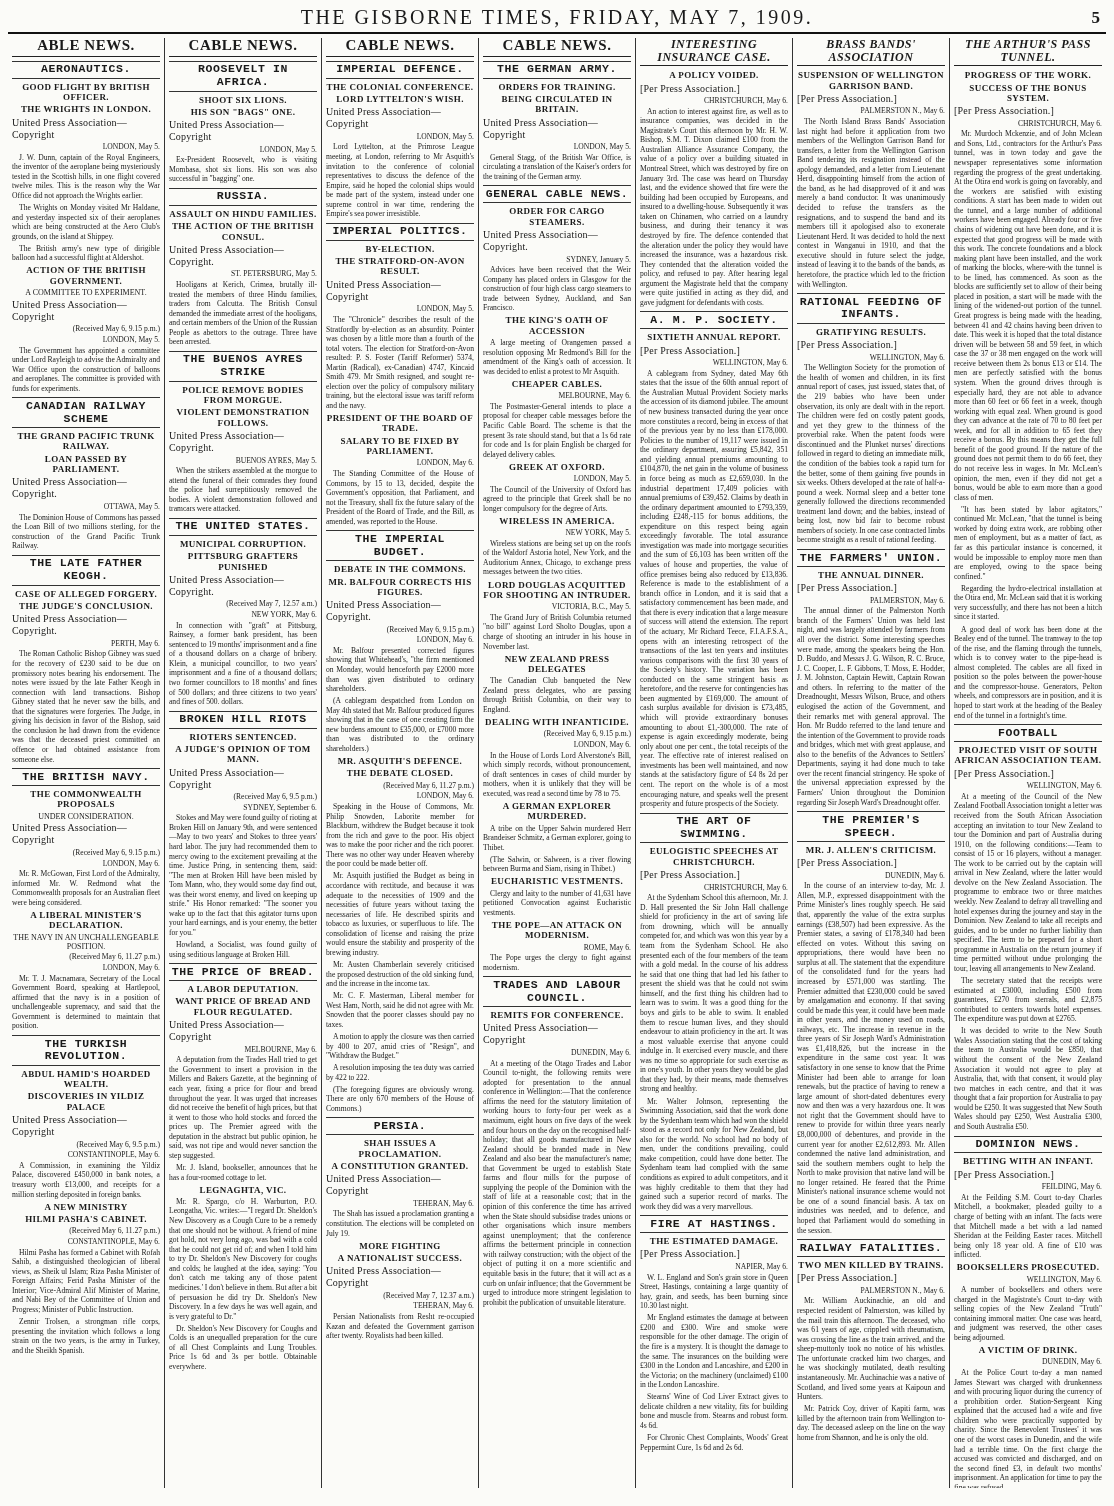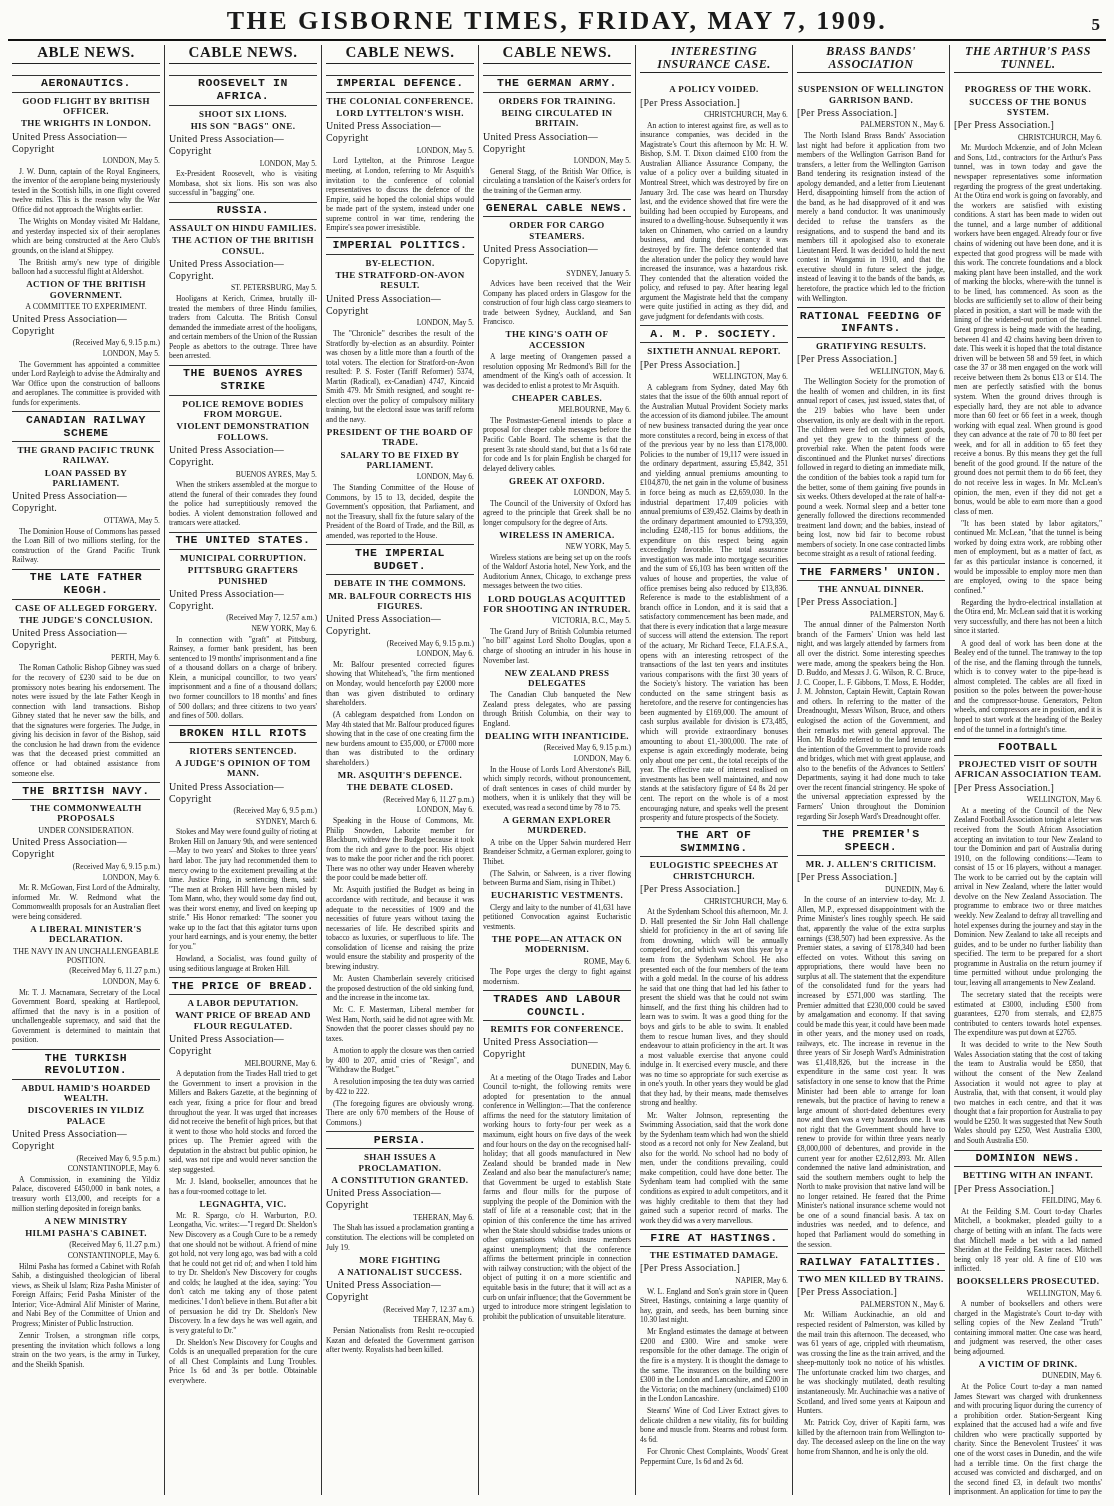--- a/index.html
+++ b/index.html
@@ -25,23 +25,23 @@
   
   .masthead {
     text-align: center;
     border-bottom: 2px solid #111;
     padding-bottom: 3px;
     margin-bottom: 4px;
     position: relative;
   }
   .masthead .title {
     font-family: "Liberation Serif", serif;
-    font-size: 26px;
+    font-size: 20px;
     letter-spacing: 2.5px;
-    font-weight: bold;
+    font-weight: normal;
     display: inline-block;
     white-space: nowrap;
   }
   .masthead .pageno {
     position: absolute;
     right: 6px;
     bottom: 4px;
     font-size: 17px;
     font-weight: bold;
   }
@@ -60,21 +60,21 @@
   }
   .col:last-child { border-right: none; }
 
   .colhead {
     font-size: 15px;
     font-weight: bold;
     letter-spacing: 0.5px;
     text-align: center;
     border-bottom: 1px solid #222;
     padding-bottom: 2px;
-    margin-bottom: 11px;
+    margin-bottom: 4px;
     line-height: 1.05;
   }
   .colhead.small { font-size: 12px; font-style: italic; }
   .hl1 {
     text-align: center;
     font-size: 11.5px;
     font-weight: bold;
     letter-spacing: 0.6px;
     border-top: 1px solid #333;
     border-bottom: 1px solid #333;
@@ -212,21 +212,21 @@
         <div class="hl2">PITTSBURG GRAFTERS PUNISHED</div>
         <div class="credit">United Press Association—Copyright.</div>
         <div class="dateline">(Received May 7, 12.57 a.m.)</div>
         <div class="dateline">NEW YORK, May 6.</div>
         <p class="body">In connection with "graft" at Pittsburg, Rainsey, a former bank president, has been sentenced to 19 months' imprisonment and a fine of a thousand dollars on a charge of bribery. Klein, a municipal councillor, to two years' imprisonment and a fine of a thousand dollars; two former councillors to 18 months' and fines of 500 dollars; and three citizens to two years' and fines of 500. dollars.</p>
         <div class="hl1">BROKEN HILL RIOTS</div>
         <div class="hl2">RIOTERS SENTENCED.</div>
         <div class="hl2">A JUDGE'S OPINION OF TOM MANN.</div>
         <div class="credit">United Press Association—Copyright</div>
         <div class="dateline">(Received May 6, 9.5 p.m.)</div>
-        <div class="dateline">SYDNEY, March 6.</div>
+        <div class="dateline">SYDNEY, September 6.</div>
         <p class="body">Stokes and May were found guilty of rioting at Broken Hill on January 9th, and were sentenced—May to two years' and Stokes to three years' hard labor. The jury had recommended them to mercy owing to the excitement prevailing at the time. Justice Pring, in sentencing them, said: "The men at Broken Hill have been misled by Tom Mann, who, they would some day find out, was their worst enemy, and lived on keeping up strife." His Honor remarked: "The sooner you wake up to the fact that this agitator turns upon your hard earnings, and is your enemy, the better for you."</p>
         <p class="body">Howland, a Socialist, was found guilty of using seditious language at Broken Hill.</p>
         <div class="hl1">THE PRICE OF BREAD.</div>
         <div class="hl2">A LABOR DEPUTATION.</div>
         <div class="hl2">WANT PRICE OF BREAD AND FLOUR REGULATED.</div>
         <div class="credit">United Press Association—Copyright</div>
         <div class="dateline">MELBOURNE, May 6.</div>
         <p class="body">A deputation from the Trades Hall tried to get the Government to insert a provision in the Millers and Bakers Gazette, at the beginning of each year, fixing a price for flour and bread throughout the year. It was urged that increases did not receive the benefit of high prices, but that it went to those who hold stocks and forced the prices up. The Premier agreed with the deputation in the abstract but public opinion, he said, was not ripe and would never sanction the step suggested.</p>
         <p class="body">Mr. J. Island, bookseller, announces that he has a four-roomed cottage to let.</p>
         <div class="hl2">LEGNAGHTA, VIC.</div>

